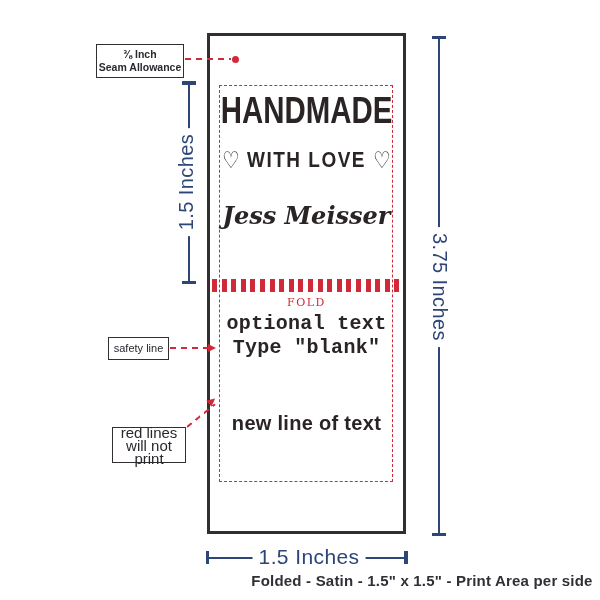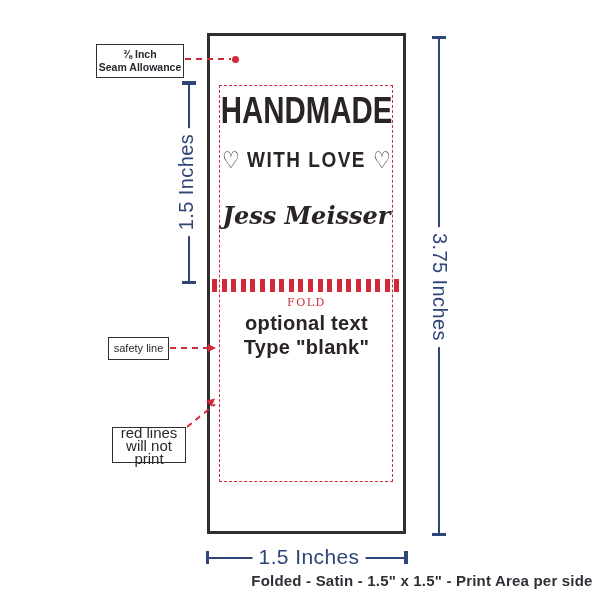--- a/index.html
+++ b/index.html
@@ -31,21 +31,21 @@
   .design-title{top:58px;font-size:30px;font-weight:700;letter-spacing:0px;
     transform:scale(.98,1.2);}
   .design-sub{top:112px;font-size:19px;font-weight:700;letter-spacing:1.5px;
     transform:scaleY(1.15);}
   .design-sub .heart{font-size:20px;font-weight:400;letter-spacing:0;vertical-align:-1px;}
   .design-sub .heart.l{margin-right:7px;}
   .design-sub .heart.r{margin-left:7px;}
   .design-name{top:165px;font-family:"DejaVu Serif",serif;font-style:italic;
     font-weight:700;font-size:24px;}
   .design-small{font-size:20px;font-weight:600;letter-spacing:.3px;line-height:23.5px;}
-  .opt-block{top:276px;}
+  .opt-block{top:276px;font-family:Liberation Mono, monospace;}
   .enter-block{top:376px;}
 
   
   .dim{position:absolute;background:var(--navy);}
   .dim-v{width:2.5px;}
   .dim-h{height:2.5px;}
   .cap-h{position:absolute;width:14px;height:3.5px;background:var(--navy);}
   .cap-v{position:absolute;width:3.5px;height:13px;background:var(--navy);}
 
   .dim-label{position:absolute;background:#ffffff;color:var(--navy);
@@ -100,20 +100,21 @@
     <div class="fold-band">
       <span class="fold-tag">FOLD</span>
     </div>
 
     <div class="design design-small opt-block">
       <div class="ln">optional text</div>
       <div class="ln">Type "blank"</div>
     </div>
 
     <div class="design design-small enter-block">
+      <div class="ln">new line of text</div>
     </div>
   </div>
 
   <div class="dim dim-v" style="left:187.5px;top:83px;height:200px;"></div>
   <div class="cap-h" style="left:181.5px;top:81px;"></div>
   <div class="cap-h" style="left:181.5px;top:280.5px;"></div>
   <div class="dim-label rot-ccw" style="left:186px;top:182px;">1.5 Inches</div>
 
   <div class="dim dim-v" style="left:437.5px;top:37px;height:498px;"></div>
   <div class="cap-h" style="left:431.5px;top:35.5px;"></div>

